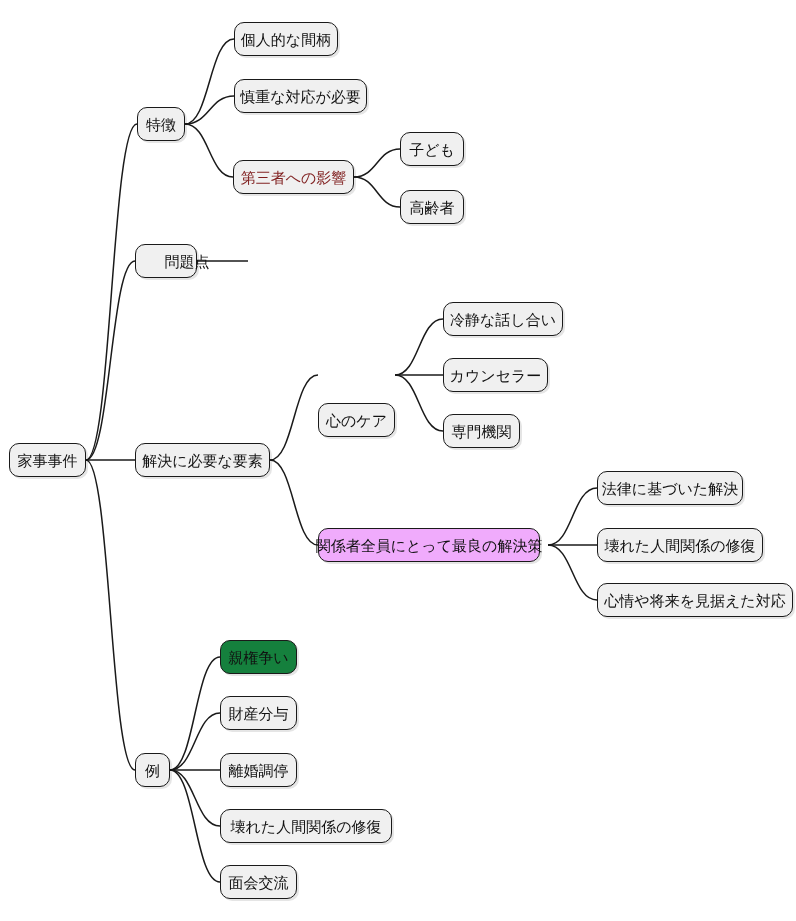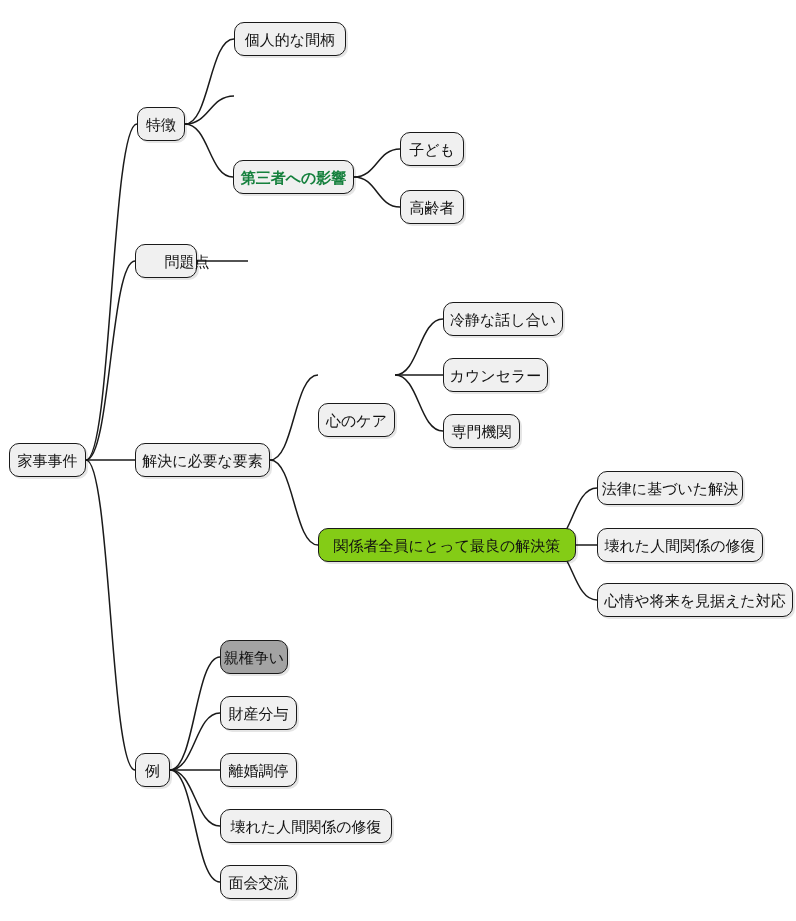--- a/index.html
+++ b/index.html
@@ -83,24 +83,27 @@
       <path d="M 170 770 C 195 770, 195 826, 220 826" fill="none" stroke="#1a1a1a" stroke-width="1.5"></path>
       <path d="M 170 770 C 195 770, 195 882, 220 882" fill="none" stroke="#1a1a1a" stroke-width="1.5"></path>
     </svg>
   <div class="node-layer">
       <div class="node" style="left: 9px; top: 443px; width: 77px; background: rgb(240, 240, 240); border-color: rgb(26, 26, 26); color: rgb(17, 17, 17);">
         <span>家事事件</span>
       </div>
       <div class="node" style="left: 137px; top: 107px; width: 48px; background: rgb(240, 240, 240); border-color: rgb(26, 26, 26); color: rgb(17, 17, 17);">
         <span>特徴</span>
       </div>
-      <div class="node" style="left: 234px; top: 22px; width: 112px; background: rgb(240, 240, 240); border-color: rgb(26, 26, 26); color: rgb(17, 17, 17);">
+      <div class="node" style="left: 234px; top: 22px; width: 104px; background: rgb(240, 240, 240); border-color: rgb(26, 26, 26); color: rgb(17, 17, 17);">
         <span>個人的な間柄</span>
       </div>
-      <div class="node" style="left: 233px; top: 160px; width: 121px; background: rgb(240, 240, 240); border-color: rgb(26, 26, 26); color: #15803d; font-weight: bold;">
+      <div class="node" style="left: 234px; top: 79px; width: 133px; background: rgb(240, 240, 240); border-color: rgb(26, 26, 26); color: rgb(17, 17, 17);">
+        <span>慎重な対応が必要</span>
+      </div>
+      <div class="node" style="left: 233px; top: 160px; width: 121px; background: rgb(240, 240, 240); border-color: rgb(26, 26, 26); color: #7f1d1d;">
         <span>第三者への影響</span>
       </div>
       <div class="node" style="left: 400px; top: 132px; width: 64px; background: rgb(240, 240, 240); border-color: rgb(26, 26, 26); color: rgb(17, 17, 17);">
         <span>子ども</span>
       </div>
       <div class="node" style="left: 400px; top: 190px; width: 64px; background: rgb(240, 240, 240); border-color: rgb(26, 26, 26); color: rgb(17, 17, 17);">
         <span>高齢者</span>
       </div>
       <div class="node" style="left: 135px; top: 244px; width: 62px; background: rgb(240, 240, 240); border-color: rgb(26, 26, 26); color: rgb(17, 17, 17); padding-left: 42px;">
         <span>問題点</span>
@@ -113,36 +116,36 @@
       </div>
       <div class="node" style="left: 443px; top: 302px; width: 120px; background: rgb(240, 240, 240); border-color: rgb(26, 26, 26); color: rgb(17, 17, 17);">
         <span>冷静な話し合い</span>
       </div>
       <div class="node" style="left: 443px; top: 358px; width: 105px; background: rgb(240, 240, 240); border-color: rgb(26, 26, 26); color: rgb(17, 17, 17);">
         <span>カウンセラー</span>
       </div>
       <div class="node" style="left: 443px; top: 414px; width: 77px; background: rgb(240, 240, 240); border-color: rgb(26, 26, 26); color: rgb(17, 17, 17);">
         <span>専門機関</span>
       </div>
-      <div class="node" style="left: 318px; top: 528px; width: 258px; background: #84cc16; border-color: rgb(26, 26, 26); color: rgb(17, 17, 17);">
+      <div class="node" style="left: 318px; top: 528px; width: 222px; background: #f0abfc; border-color: rgb(26, 26, 26); color: rgb(17, 17, 17);">
         <span>関係者全員にとって最良の解決策</span>
       </div>
       <div class="node" style="left: 597px; top: 471px; width: 146px; background: rgb(240, 240, 240); border-color: rgb(26, 26, 26); color: rgb(17, 17, 17);">
         <span>法律に基づいた解決</span>
       </div>
       <div class="node" style="left: 597px; top: 528px; width: 166px; background: rgb(240, 240, 240); border-color: rgb(26, 26, 26); color: rgb(17, 17, 17);">
         <span>壊れた人間関係の修復</span>
       </div>
       <div class="node" style="left: 597px; top: 583px; width: 196px; background: rgb(240, 240, 240); border-color: rgb(26, 26, 26); color: rgb(17, 17, 17);">
         <span>心情や将来を見据えた対応</span>
       </div>
       <div class="node" style="left: 135px; top: 753px; width: 35px; background: rgb(240, 240, 240); border-color: rgb(26, 26, 26); color: rgb(17, 17, 17);">
         <span>例</span>
       </div>
-      <div class="node" style="left: 220px; top: 640px; width: 68px; background: #a3a3a3; border-color: rgb(26, 26, 26); color: rgb(17, 17, 17);">
+      <div class="node" style="left: 220px; top: 640px; width: 77px; background: #15803d; border-color: rgb(26, 26, 26); color: rgb(17, 17, 17);">
         <span>親権争い</span>
       </div>
       <div class="node" style="left: 220px; top: 696px; width: 77px; background: rgb(240, 240, 240); border-color: rgb(26, 26, 26); color: rgb(17, 17, 17);">
         <span>財産分与</span>
       </div>
       <div class="node" style="left: 220px; top: 753px; width: 77px; background: rgb(240, 240, 240); border-color: rgb(26, 26, 26); color: rgb(17, 17, 17);">
         <span>離婚調停</span>
       </div>
       <div class="node" style="left: 220px; top: 809px; width: 172px; background: rgb(240, 240, 240); border-color: rgb(26, 26, 26); color: rgb(17, 17, 17);">
         <span>壊れた人間関係の修復</span>

